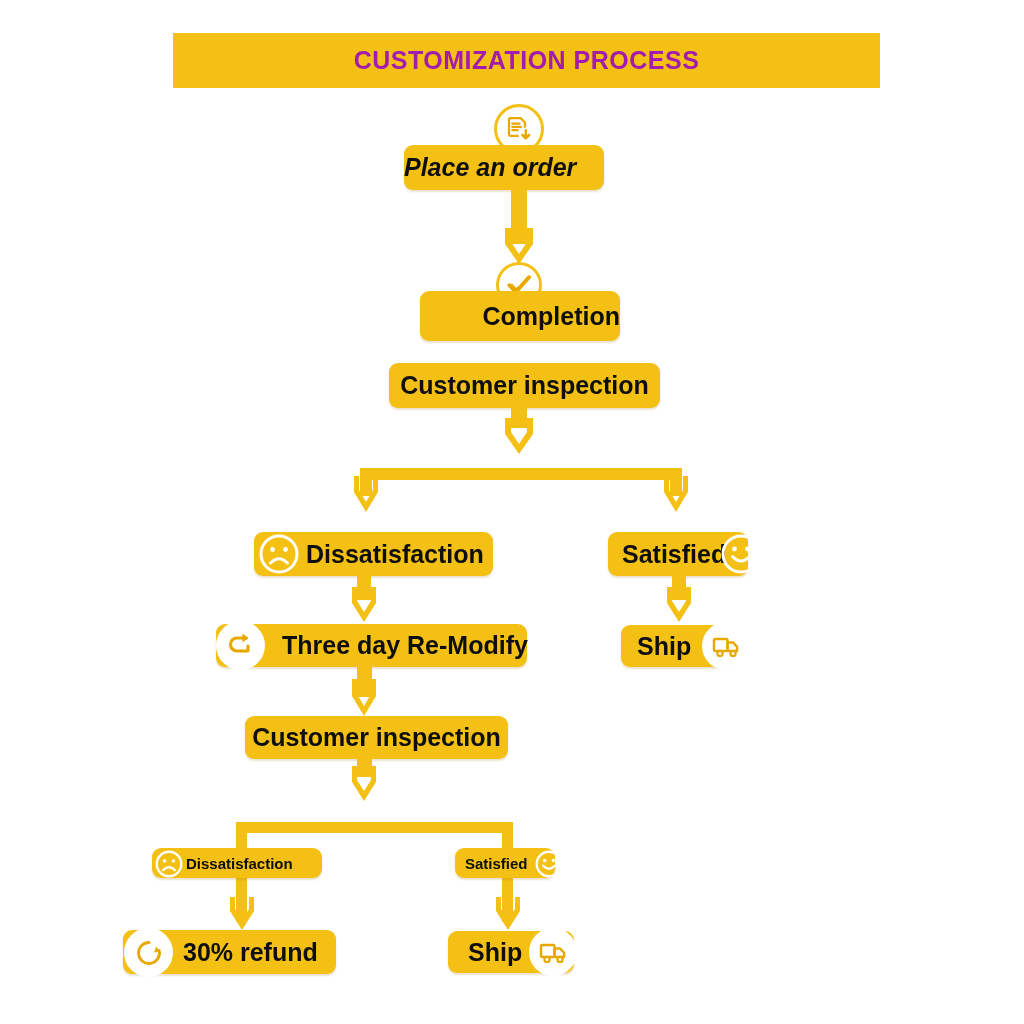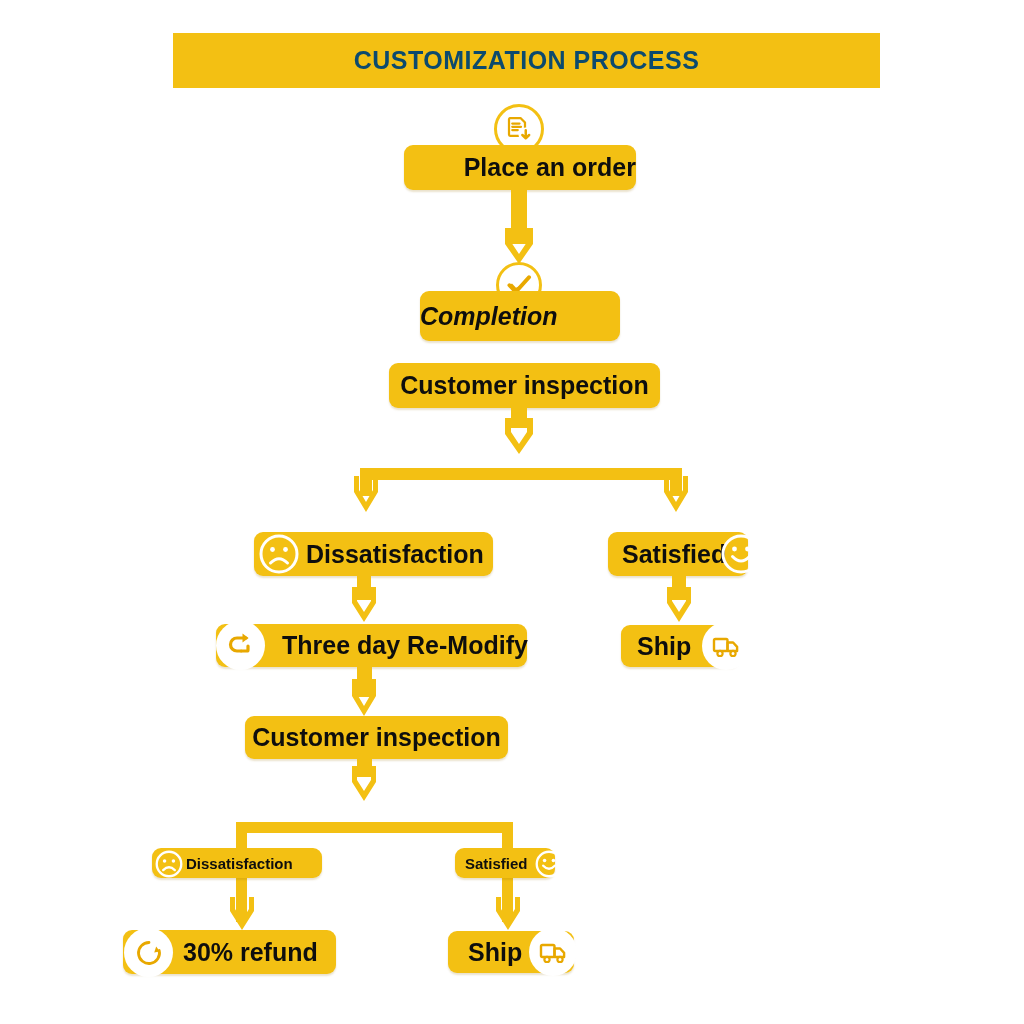--- a/index.html
+++ b/index.html
@@ -13,21 +13,21 @@
   #stage{position:absolute;left:0;top:0;width:1024px;height:1024px;}
 
   
   .banner{
     position:absolute;
     left:173px;top:33px;width:707px;height:55px;
     background:#F3C013;
     display:flex;align-items:center;justify-content:center;
   }
   .banner-text{
-    font-size:25px;font-weight:bold;color:#0c4a6e;
+    font-size:25px;font-weight:bold;color:#a21caf;
     letter-spacing:.5px;
   }
 
   
   .node{
     position:absolute;
     background:#F3C013;
     border-radius:9px;
     display:flex;align-items:center;
     box-sizing:border-box;
@@ -75,38 +75,38 @@
   <div class="badge ring" style="left:494px;top:104px;width:50px;height:50px;">
     <svg width="30" height="30" viewBox="0 0 24 24" fill="none" stroke="#E8A800" stroke-width="1.8" stroke-linecap="round" stroke-linejoin="round">
       <path d="M5 3.2 h8.2 l3.6 3.6 v9.6 a1 1 0 0 1 -1 1 H5 a1 1 0 0 1 -1 -1 V4.2 a1 1 0 0 1 1 -1 z"></path>
       <line x1="6.6" y1="7.6" x2="12.4" y2="7.6"></line>
       <line x1="6.6" y1="10.2" x2="13.6" y2="10.2"></line>
       <line x1="6.6" y1="12.8" x2="11" y2="12.8"></line>
       <circle cx="17.4" cy="16.6" r="4.6" fill="#ffffff" stroke="#ffffff" stroke-width="2.4"></circle>
       <path d="M17.4 12.9 v6.4 M14.7 16.8 l2.7 2.7 l2.7 -2.7" stroke="#E8A800" stroke-width="2"></path>
     </svg>
   </div>
-  <div class="node big" style="left:404px;top:145px;width:232px;height:45px;justify-content:flex-end;">
+  <div class="node big" style="left:404px;top:145px;width:200px;height:45px;justify-content:flex-start;font-style:italic;">
     <span class="node-label">Place an order</span>
   </div>
 
   <div class="vbar" style="left:511px;top:188px;width:16px;height:56px;"></div>
   <div class="arrow" style="left:497px;top:222px;">
     <svg width="44" height="44" viewBox="0 0 44 44">
       <path d="M8 6 L14 6 L14 20 L22 32 L30 20 L30 6 L36 6 L36 22 L22 42 L8 22 Z" fill="#F3C013"></path>
     </svg>
   </div>
 
   <div class="badge ring" style="left:496px;top:262px;width:46px;height:46px;">
     <svg width="30" height="30" viewBox="0 0 24 24">
       <path d="M4 12.4 L9.4 18.2 L20.4 5.6 L17.2 10.4 L9.6 14.2 L6.4 10.8 Z" fill="#E8A800"></path>
       <path d="M4.4 12.2 L9.4 17.6 L20 5.8" stroke="#E8A800" stroke-width="3.2" fill="none" stroke-linecap="round" stroke-linejoin="round"></path>
     </svg>
   </div>
-  <div class="node big" style="left:420px;top:291px;width:200px;height:50px;justify-content:flex-start;font-style:italic;">
+  <div class="node big" style="left:420px;top:291px;width:200px;height:50px;justify-content:flex-end;">
     <span class="node-label">Completion</span>
   </div>
 
   <div class="node big" style="left:389px;top:363px;width:271px;height:45px;justify-content:center;">
     <span class="node-label">Customer inspection</span>
   </div>
 
   <div class="vbar" style="left:511px;top:406px;width:16px;height:22px;"></div>
   <div class="arrow" style="left:497px;top:412px;">
     <svg width="44" height="44" viewBox="0 0 44 44">

